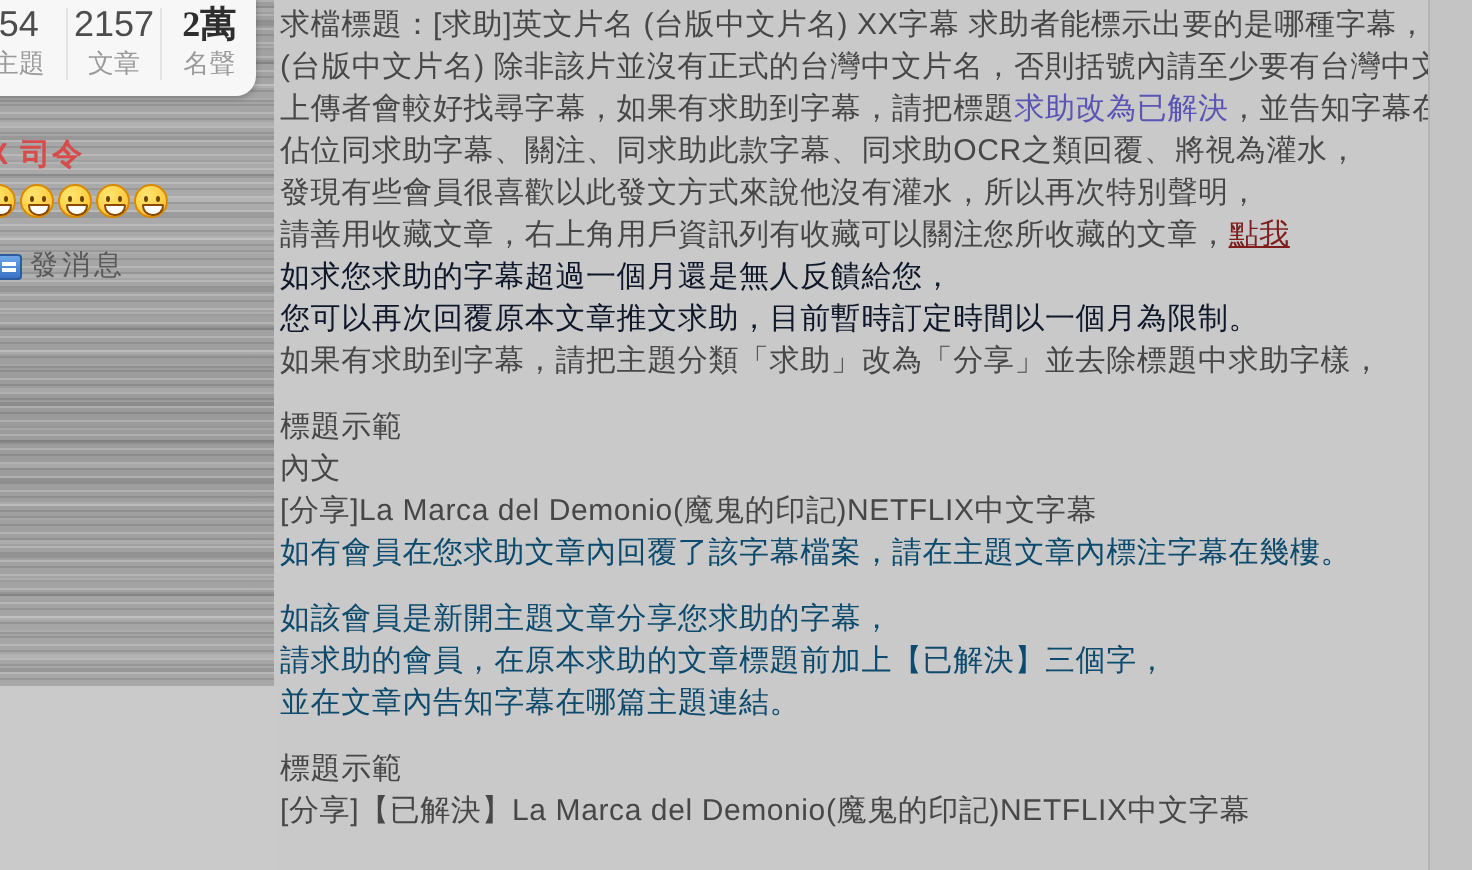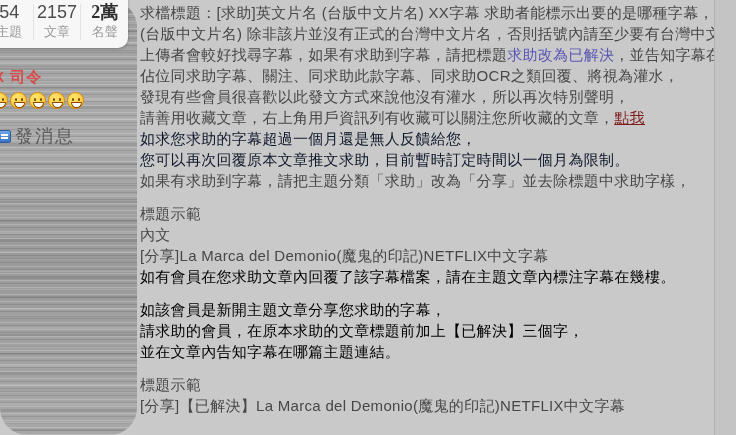--- a/index.html
+++ b/index.html
@@ -5,27 +5,26 @@
   * { margin:0; padding:0; box-sizing:border-box; }
   html,body { width:736px; height:435px; overflow:hidden; }
   body {
     font-family:"Liberation Sans","DejaVu Sans",sans-serif;
     position:relative;
     background:#cacaca;
   }
 
   
   .metal-panel {
-    position:absolute; left:0; top:0; width:137px; height:435px;
+    position:absolute; left:0; top:0; width:137px; height:343px;
     background-color:#a2a2a2;
     background-image:
       repeating-linear-gradient(180deg, rgba(255,255,255,.20) 0 1px, rgba(255,255,255,0) 1px 3px, rgba(0,0,0,.10) 3px 4px, rgba(0,0,0,0) 4px 7px),
       repeating-linear-gradient(180deg, rgba(255,255,255,0) 0 4px, rgba(255,255,255,.12) 4px 6px, rgba(255,255,255,0) 6px 11px, rgba(0,0,0,.09) 11px 13px, rgba(0,0,0,0) 13px 19px),
       linear-gradient(180deg,#9e9e9e,#ababab 30%,#9a9a9a 60%,#a8a8a8);
-    border-radius: 27px;
   }
 
   
   .stats-card {
     position:absolute; left:-14px; top:-12px; width:142px; height:60px;
     background:#f7f7f7; border-radius:10px;
     box-shadow:0 1px 3px rgba(0,0,0,.25);
     display:flex; align-items:stretch;
     padding-top:14px;
   }
@@ -66,33 +65,33 @@
   .send-message { position:absolute; left:-2px; top:124px; display:flex; align-items:center; gap:4px; cursor:pointer; }
   .send-message-icon {
     width:13px; height:13px; border-radius:2px;
     background:linear-gradient(180deg,#6fa7e8,#3a71c4);
     border:1px solid #2c5ba0; position:relative;
   }
   .send-message-icon::after {
     content:""; position:absolute; left:2px; top:3px; width:7px; height:2px;
     background:#fff; box-shadow:0 3px 0 #fff;
   }
-  .send-message .txt { font-size:18px; color:#5a5a5a; letter-spacing:2px;font-family:Liberation Serif, serif; }
+  .send-message .txt { font-size:14px; color:#5a5a5a; letter-spacing:2px;font-family:Liberation Serif, serif; }
 
   
   .post-body {
     position:absolute; left:137px; top:0; width:577px; height:435px;
     background:#c9c9c9;
     padding:2px 4px 0 3px;
     font-size:15px; color:#474747;
   }
   .ln { line-height:21px; white-space:nowrap; letter-spacing:.3px; }
   .spacer { height:12px; }
   .seg-default { color:#474747; }
-  .seg-red { color:#000000;margin-top:36px; }
+  .seg-red { color:#0c4a6e;margin-top:36px; }
   .seg-magenta { color:#0f172a;text-align:right; }
   .seg-blue { color:#5a55b5; }
   .seg-link { color:#7f1d1d; text-decoration:underline; cursor:pointer; }
 
   
   .right-strip {
     position:absolute; right:0; top:0; width:22px; height:435px;
     background:#c4c4c4; border-left:1px solid #b3b3b3;
   }
 </style>

